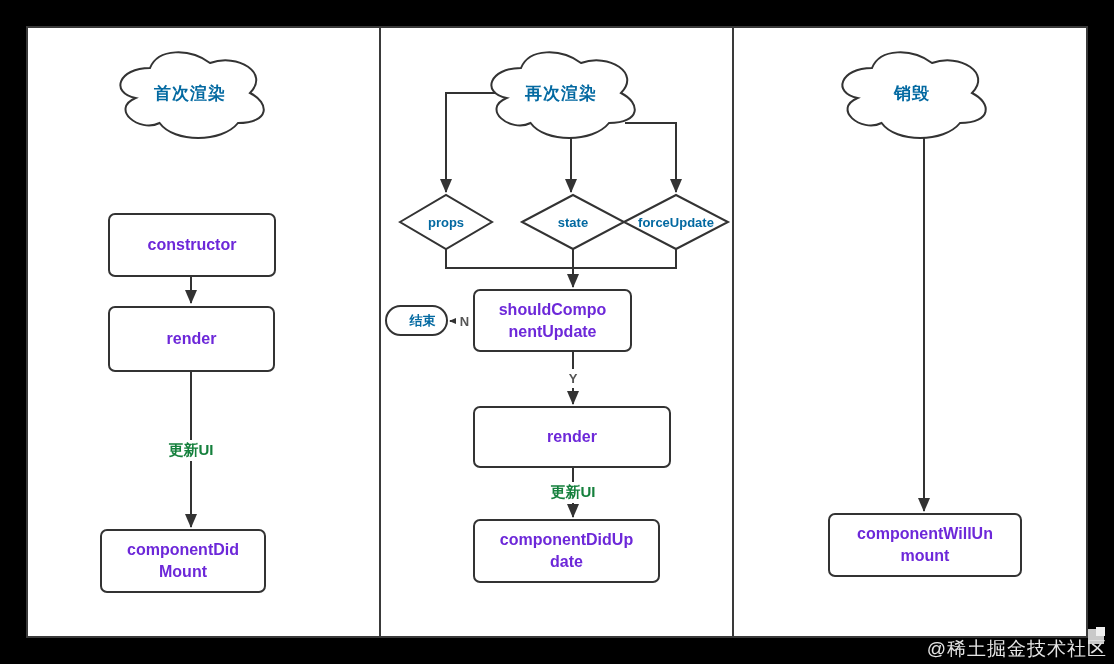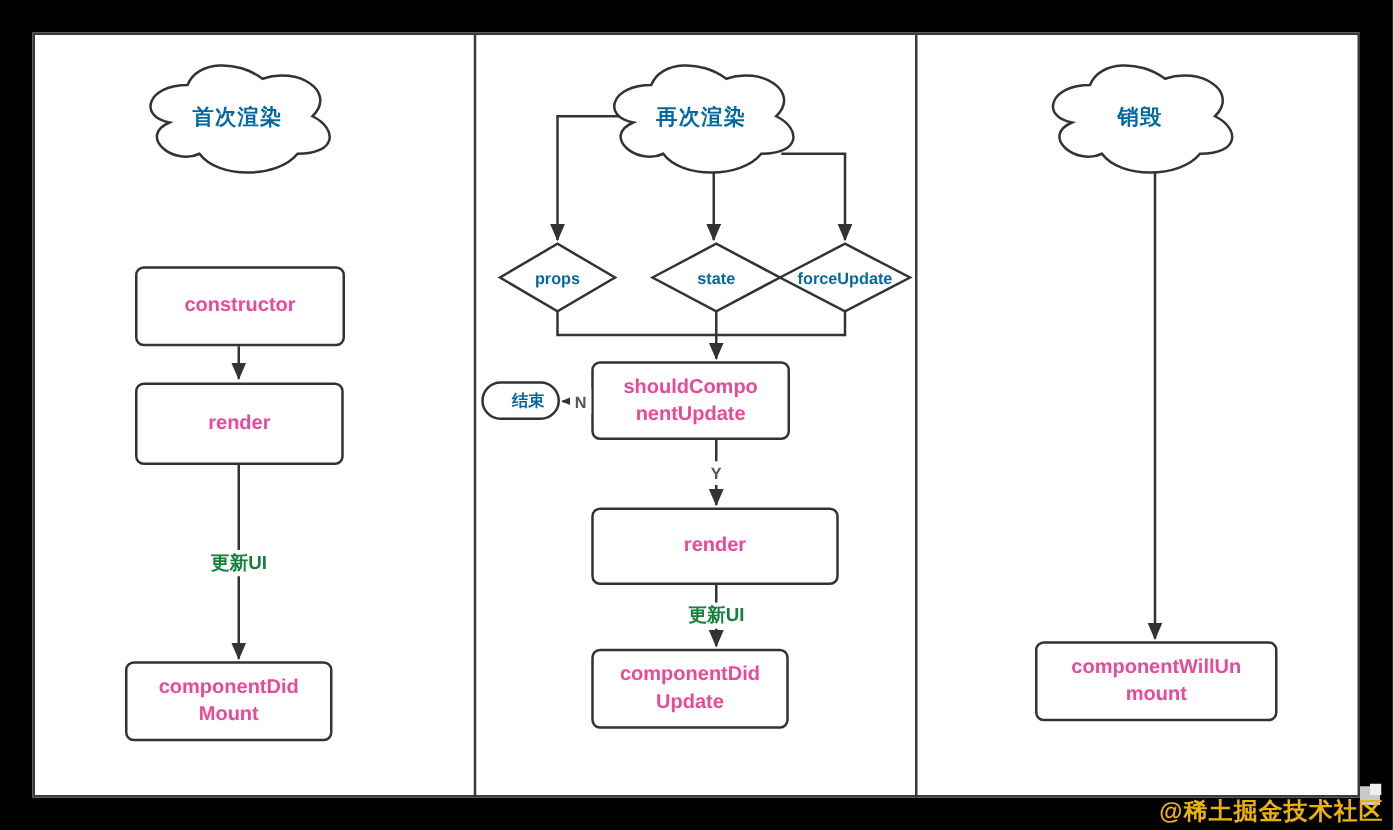--- a/index.html
+++ b/index.html
@@ -12,37 +12,37 @@
     background:#fff;border:2px solid #3a3a3a;box-sizing:border-box;z-index:1;
   }
   .divider{position:absolute;top:26px;height:612px;width:2px;background:#3a3a3a;z-index:1;}
   .divider-1{left:379px;}
   .divider-2{left:732px;}
   svg.wires{position:absolute;left:0;top:0;z-index:2;}
   .node{
     position:absolute;box-sizing:border-box;background:#fff;border:2px solid #333;
     border-radius:7px;display:flex;align-items:center;justify-content:center;
     text-align:center;font-weight:bold;font-size:16px;line-height:1.35;
-    word-break:break-all;padding:0 20px;z-index:3;color:#ec4899;
+    word-break:break-all;padding:0 20px;z-index:3;color:#6d28d9;
   }
   .shape-label{
     position:absolute;display:flex;align-items:center;justify-content:center;
     text-align:center;font-weight:bold;z-index:3;color:#0369a1;pointer-events:none;
   }
   .cloud-label{font-size:17px;letter-spacing:1px;}
   .diamond-label{font-size:13px;}
   .pill-label{font-size:13px;}
   .edge-label{
     position:absolute;display:flex;align-items:center;justify-content:center;
     background:#fff;font-weight:bold;font-size:15px;z-index:3;color:#15803d;
   }
   .edge-label.small{font-size:13px;color:#555;}
   .watermark{
-    position:absolute;right:7px;bottom:2px;font-size:19px;font-weight:bold;
-    color:#eab308;letter-spacing:1px;z-index:5;
+    position:absolute;right:7px;bottom:2px;font-size:19px;font-weight:normal;
+    color:#e5e5e5;letter-spacing:1px;z-index:5;
   }
   .watermark-accent{
     position:absolute;left:1088px;top:629px;width:16px;height:15px;
     background:#c9c9c9;z-index:4;
   }
   .watermark-accent-bright{
     position:absolute;left:1096px;top:627px;width:9px;height:9px;
     background:#efefef;z-index:4;
   }
 </style>
@@ -96,21 +96,21 @@
   <div class="shape-label cloud-label" style="left:481px;top:43px;width:160px;height:100px;">再次渲染</div>
   <div class="shape-label diamond-label" style="left:400px;top:196px;width:92px;height:52px;">props</div>
   <div class="shape-label diamond-label" style="left:522px;top:196px;width:102px;height:52px;">state</div>
   <div class="shape-label diamond-label" style="left:624px;top:196px;width:104px;height:52px;">forceUpdate</div>
   <div class="node" style="left:473px;top:289px;width:159px;height:63px;">shouldComponentUpdate</div>
   <div class="shape-label pill-label" style="left:386px;top:306px;width:73px;height:29px;">结束</div>
   <div class="edge-label small" style="left:456px;top:311px;width:17px;height:20px;">N</div>
   <div class="edge-label small" style="left:564px;top:369px;width:18px;height:19px;">Y</div>
   <div class="node" style="left:473px;top:406px;width:198px;height:62px;">render</div>
   <div class="edge-label" style="left:535px;top:482px;width:76px;height:21px;">更新UI</div>
-  <div class="node" style="left:473px;top:519px;width:158px;height:64px;">componentDidUpdate</div>
+  <div class="node" style="left:473px;top:519px;width:187px;height:64px;">componentDidUpdate</div>
 
   <div class="shape-label cloud-label" style="left:832px;top:43px;width:160px;height:100px;font-family:Liberation Mono, monospace;">销毁</div>
   <div class="node" style="left:828px;top:513px;width:194px;height:64px;">componentWillUnmount</div>
 
   <div class="watermark-accent"></div>
   <div class="watermark-accent-bright"></div>
   <div class="watermark">@稀土掘金技术社区</div>
 
 </div>
 

